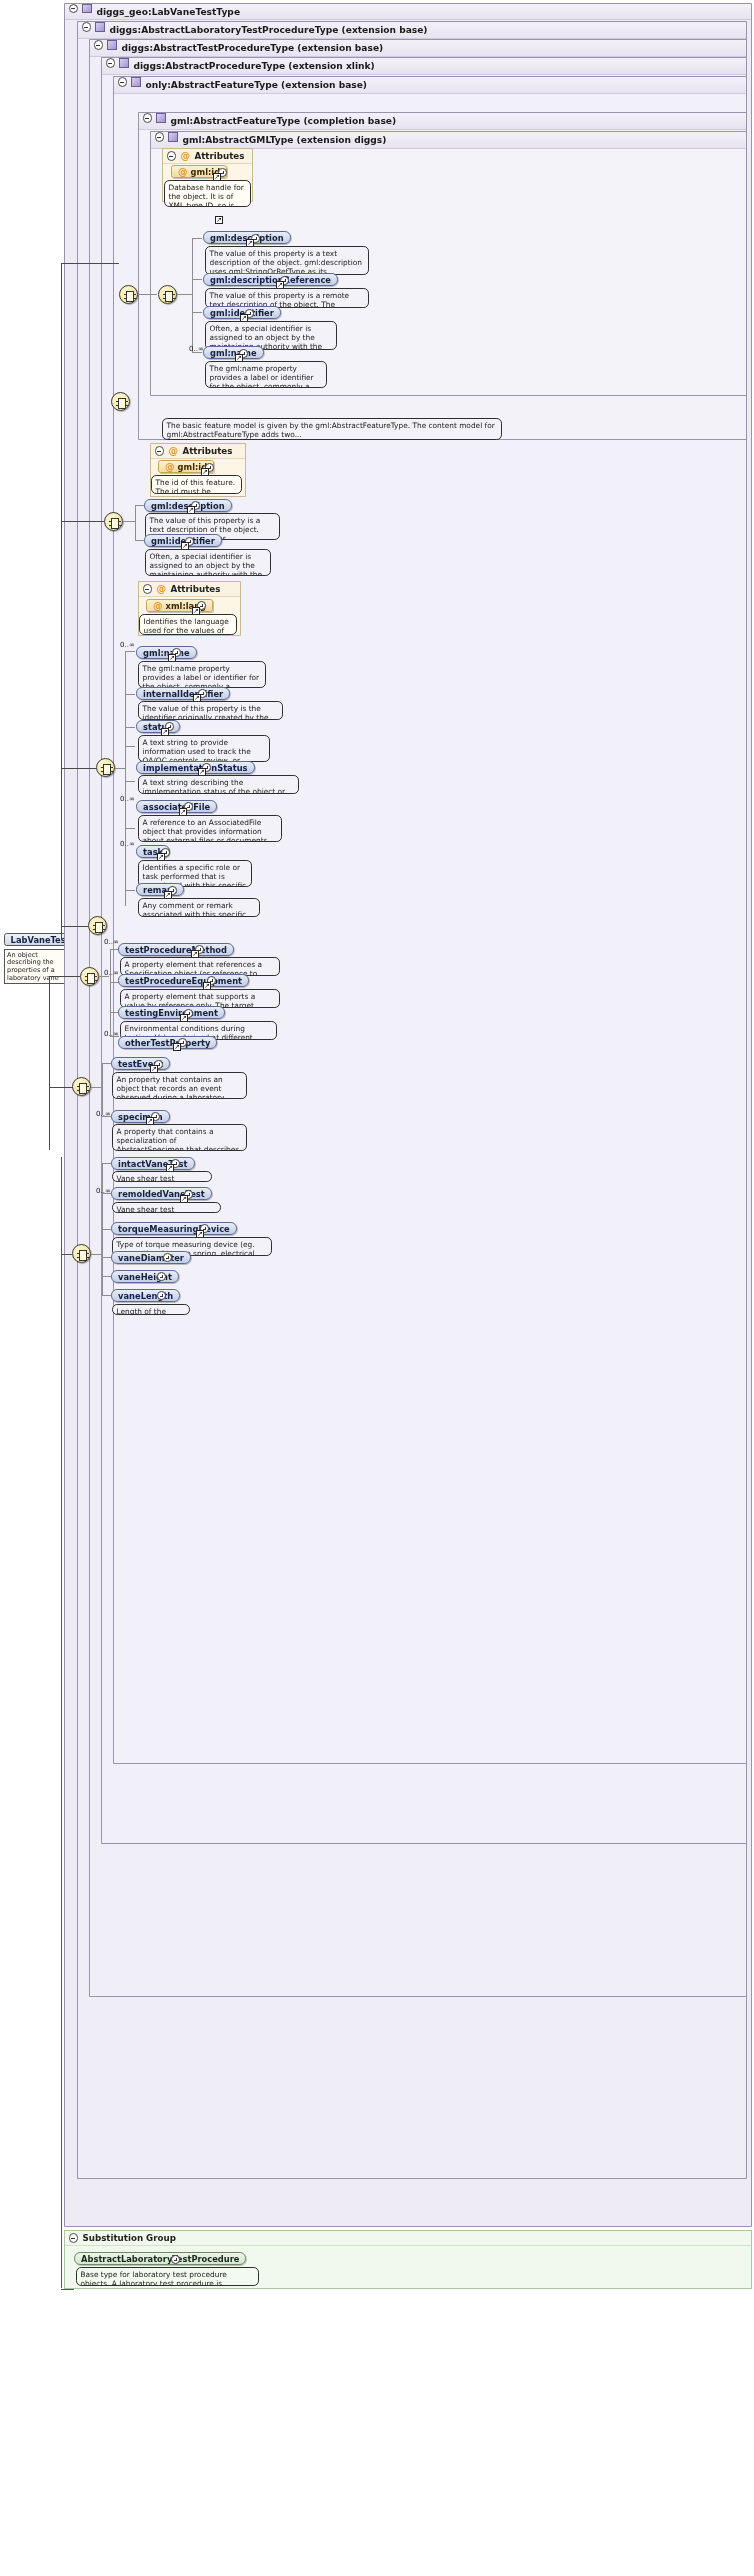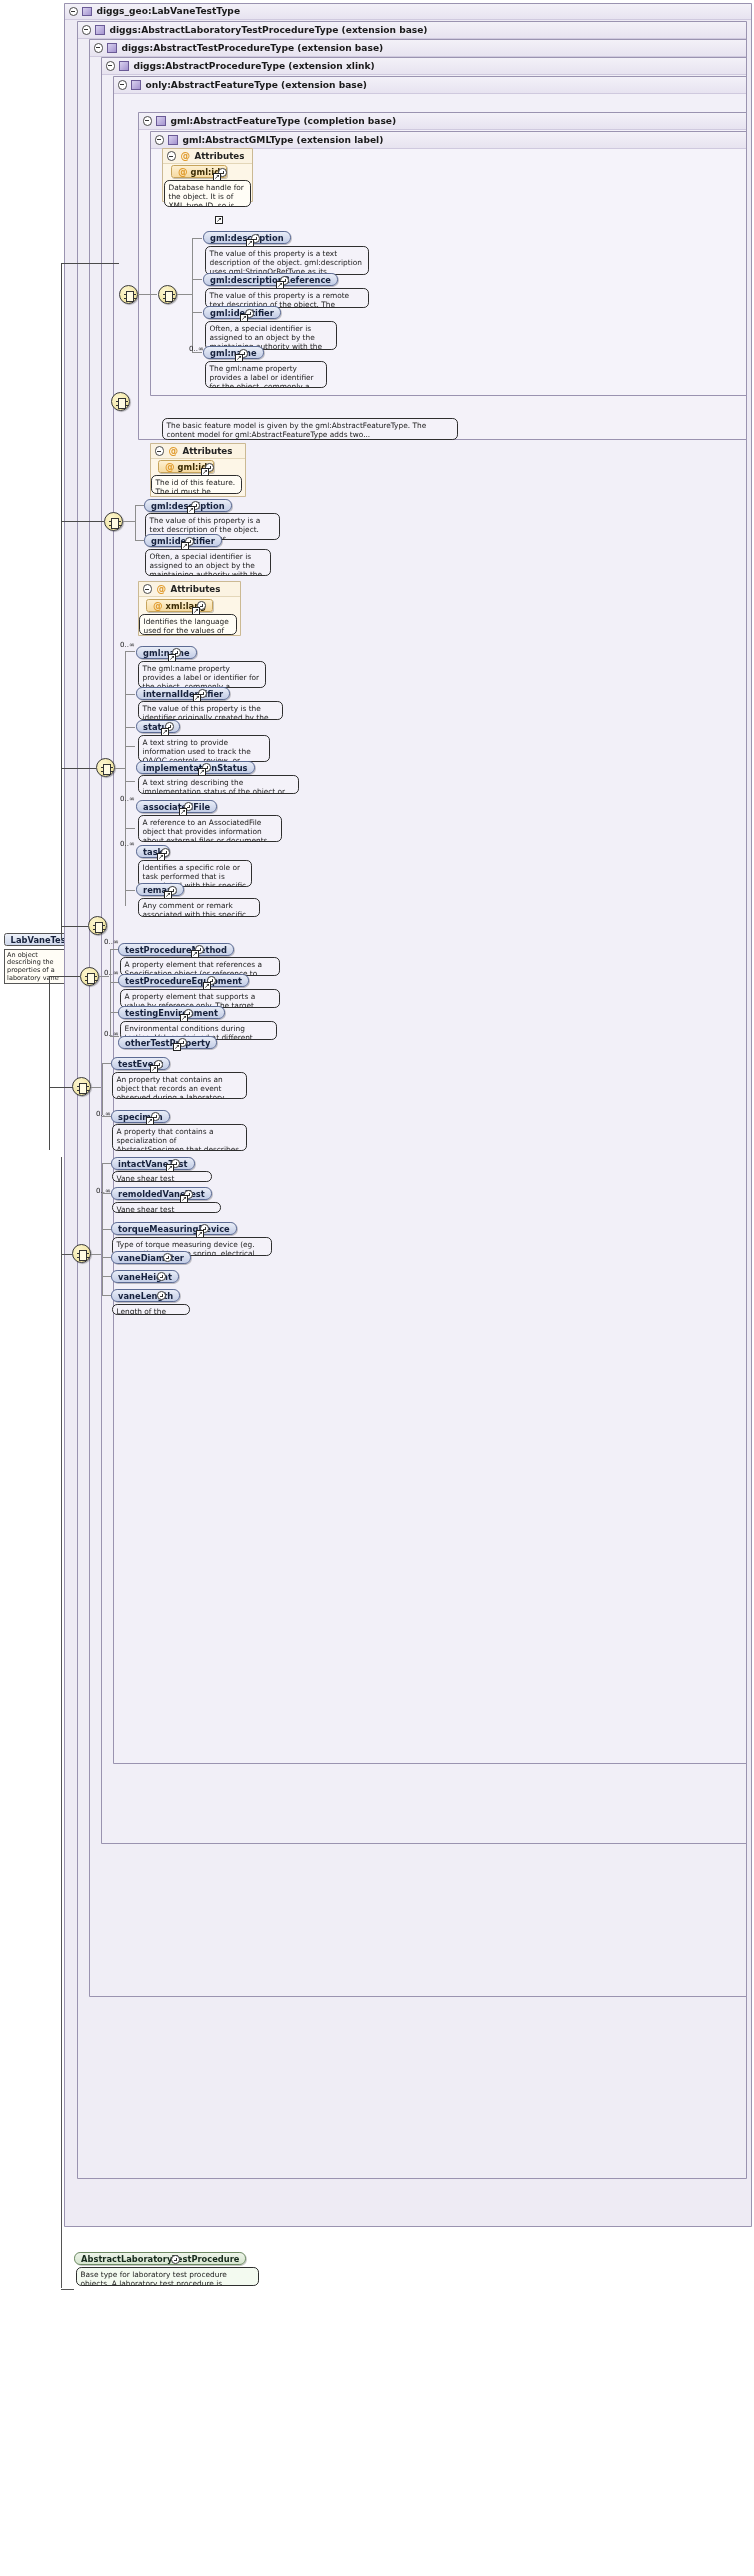--- a/index.html
+++ b/index.html
@@ -27,21 +27,20 @@
     height: 16.5px;
     line-height: 16.5px;
     padding-left: 3.5px;
     white-space: nowrap;
     font-size: 9.1px;
     font-weight: bold;
     color: #1a1a1a;
     border-bottom: 0.9px solid #cfc9de;
     background: linear-gradient(to bottom,#f3f1f8,#e7e3f0);
     display: flex;
-    align-items: center;
     gap: 4.4px;
   }
 
   
   .d0 { background:#eeebf4; }
   .d1 { background:#efedf5; }
   .d2 { background:#f0eef6; }
   .d3 { background:#f1eff7; }
   .d4 { background:#f2f0f8; }
   .d5 { background:#f3f1f8; }
@@ -302,21 +301,21 @@
       <span class="toggle"></span>
       <span class="type-icon"></span>
       <span>gml:AbstractFeatureType (completion base)</span>
     </div>
   </div>
 
   <div class="typebox d7" style="left:150px; top:131px; width:597px; height:265px;">
     <div class="tb-head">
       <span class="toggle"></span>
       <span class="type-icon"></span>
-      <span>gml:AbstractGMLType (extension label)</span>
+      <span>gml:AbstractGMLType (extension diggs)</span>
     </div>
   </div>
 
   <div class="attrbox" style="left:162px; top:148px; width:91px; height:54px;">
     <div class="ab-head">
       <span class="toggle"></span>
       <span class="at-icon">@</span>
       <span>Attributes</span>
     </div>
   </div>
@@ -375,21 +374,21 @@
   <div class="pill" style="left:203px; top:346px;">
     <span>gml:name</span>
   </div>
   <div class="pl" style="left:239px; top:349px;"></div>
   <div class="lnk" style="left:235px; top:354px;">↗</div>
   <div class="doc gray" style="left:205px; top:361px; width:122px; height:27px;">
     <span>The gml:name property provides a label or identifier for the object, commonly a descriptive name. An object may have...</span>
   </div>
 
   <div class="seq" style="left:111px; top:392px;"></div>
-  <div class="doc gray" style="left:162px; top:418px; width:296px; height:22px;">
+  <div class="doc gray" style="left:162px; top:418px; width:340px; height:22px;">
     <span>The basic feature model is given by the gml:AbstractFeatureType. The content model for gml:AbstractFeatureType adds two...</span>
   </div>
 
   <div class="attrbox" style="left:150px; top:443px; width:96px; height:54px;">
     <div class="ab-head">
       <span class="toggle"></span>
       <span class="at-icon">@</span>
       <span>Attributes</span>
     </div>
   </div>
@@ -650,20 +649,26 @@
   <div class="pl" style="left:157px; top:1272px;"></div>
 
   <div class="pill" style="left:111px; top:1289px;">
     <span>vaneLength</span>
   </div>
   <div class="pl" style="left:157px; top:1291px;"></div>
   <div class="doc gray" style="left:112px; top:1304px; width:78px; height:11.3px;">
     <span>Length of the vane.</span>
   </div>
 
+  <div class="subbox" style="left:64px; top:2230px; width:688px; height:59px;">
+    <div class="sb-head">
+      <span class="toggle"></span>
+      <span>Substitution Group</span>
+    </div>
+  </div>
   <div class="ln h thick" style="left:61px; top:2289px; width:13px;"></div>
   <div class="pill subst" style="left:74px; top:2252px;">
     <span>AbstractLaboratoryTestProcedure</span>
   </div>
   <div class="pl" style="left:171px; top:2255px;"></div>
   <div class="doc grn" style="left:76px; top:2267px; width:183px; height:19px;">
     <span>Base type for laboratory test procedure objects. A laboratory test procedure is performed on a specimen derived from a...</span>
   </div>
 
 </div>

